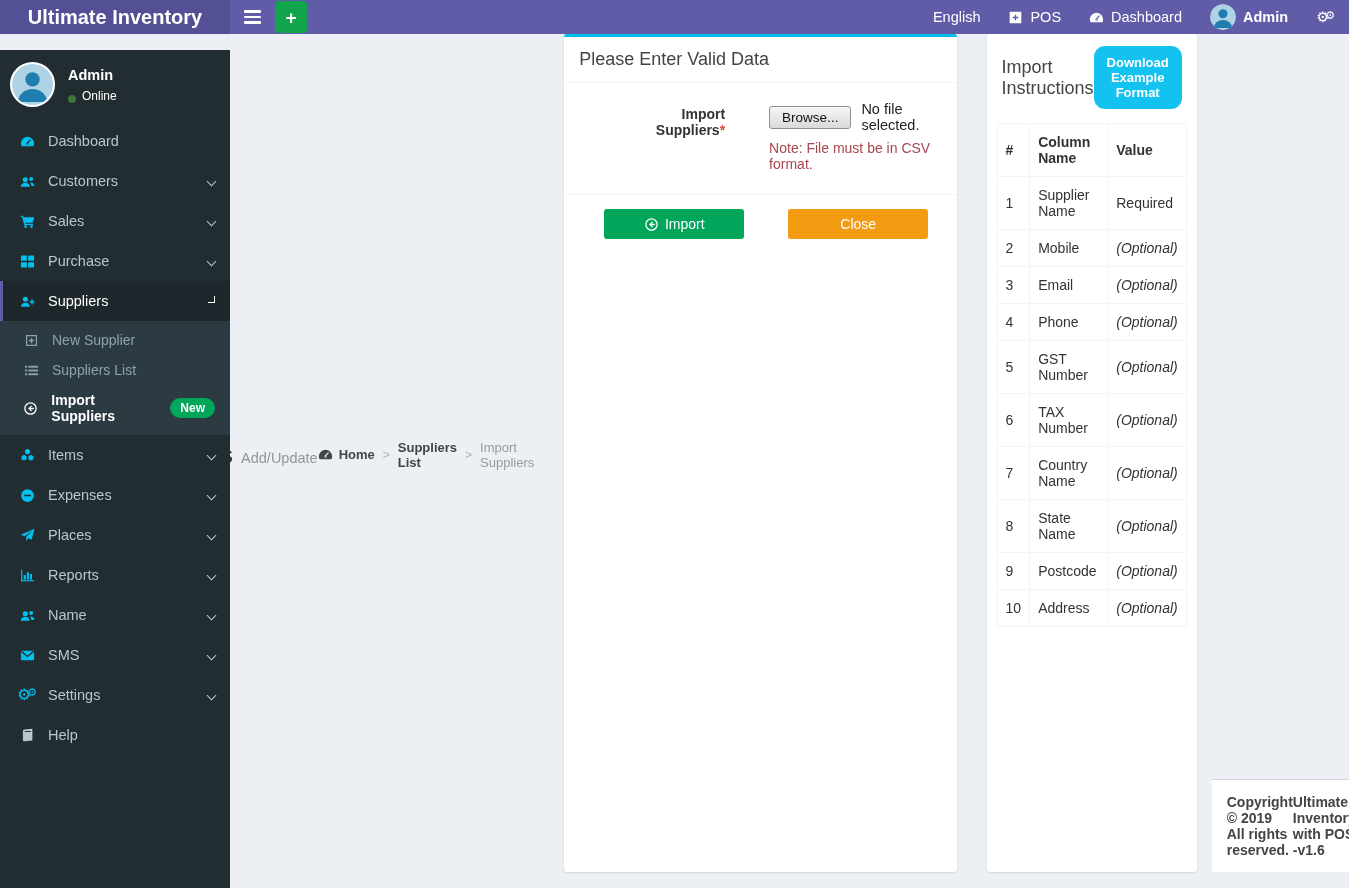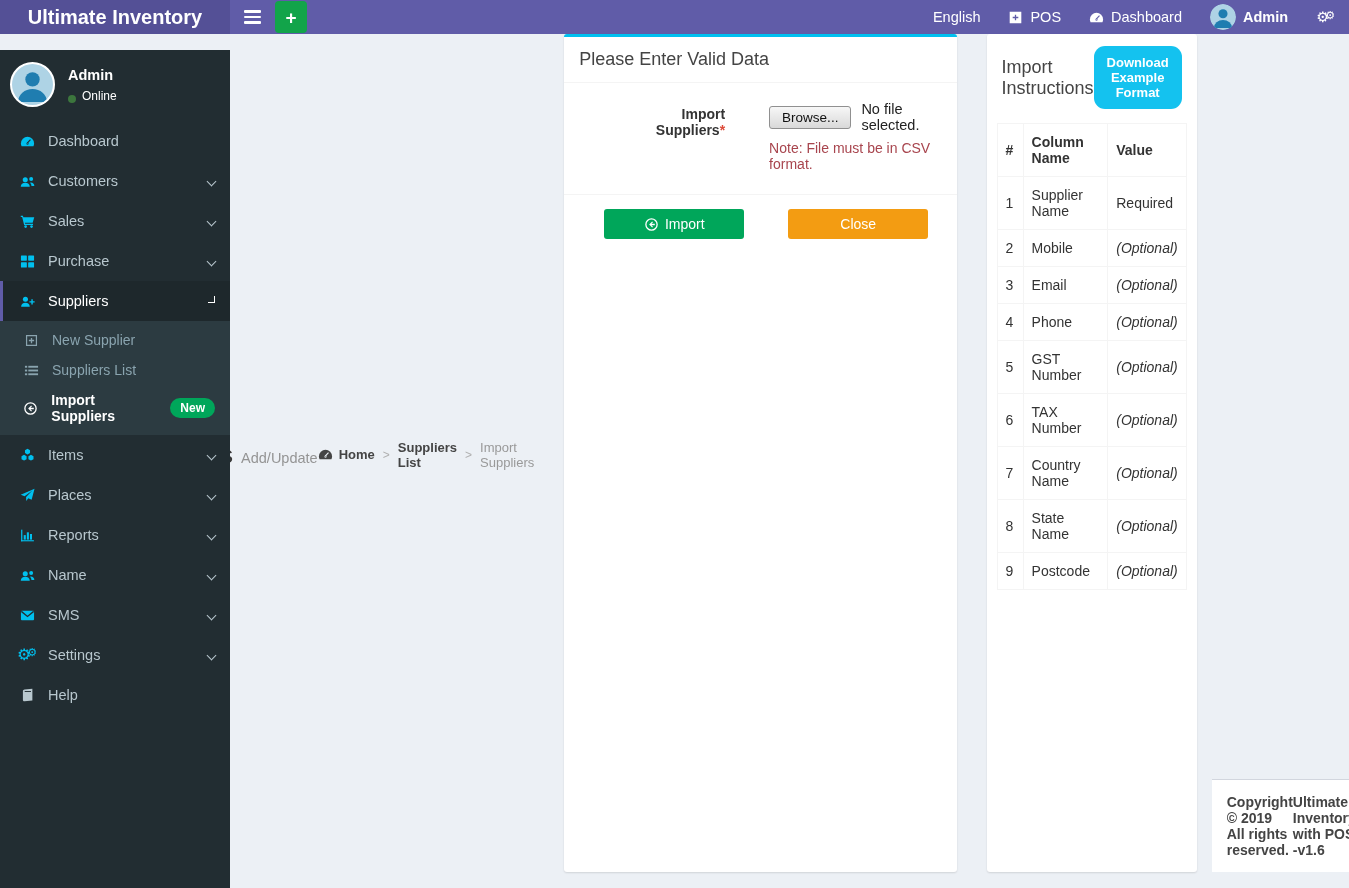--- a/index.html
+++ b/index.html
@@ -327,20 +327,29 @@
           <svg class="i" viewBox="0 0 16 16">
             <use href="#cubes"></use>
           </svg>
         </span>
       <span>Items</span>
       <span class="chev-left" style="margin-left:auto"></span>
     </li>
     <li class="menu-item">
       <span class="mi-icon">
           <svg class="i" viewBox="0 0 16 16">
+            <use href="#minusc"></use>
+          </svg>
+        </span>
+      <span>Expenses</span>
+      <span class="chev-left" style="margin-left:auto"></span>
+    </li>
+    <li class="menu-item">
+      <span class="mi-icon">
+          <svg class="i" viewBox="0 0 16 16">
             <use href="#plane"></use>
           </svg>
         </span>
       <span>Places</span>
       <span class="chev-left" style="margin-left:auto"></span>
     </li>
     <li class="menu-item">
       <span class="mi-icon">
           <svg class="i" viewBox="0 0 16 16">
             <use href="#barchart"></use>
@@ -484,20 +493,25 @@
         <tr>
           <td>8</td>
           <td>State Name</td>
           <td class="val-optional">(Optional)</td>
         </tr>
         <tr>
           <td>9</td>
           <td>Postcode</td>
           <td class="val-optional">(Optional)</td>
         </tr>
+        <tr>
+          <td>10</td>
+          <td>Address</td>
+          <td class="val-optional">(Optional)</td>
+        </tr>
       </tbody>
     </table>
   </section>
 
   <footer class="main-footer">
     <span>Copyright © 2019 All rights reserved.</span>
     <span>Ultimate Inventory with POS -v1.6</span>
   </footer>
 </main>
 

